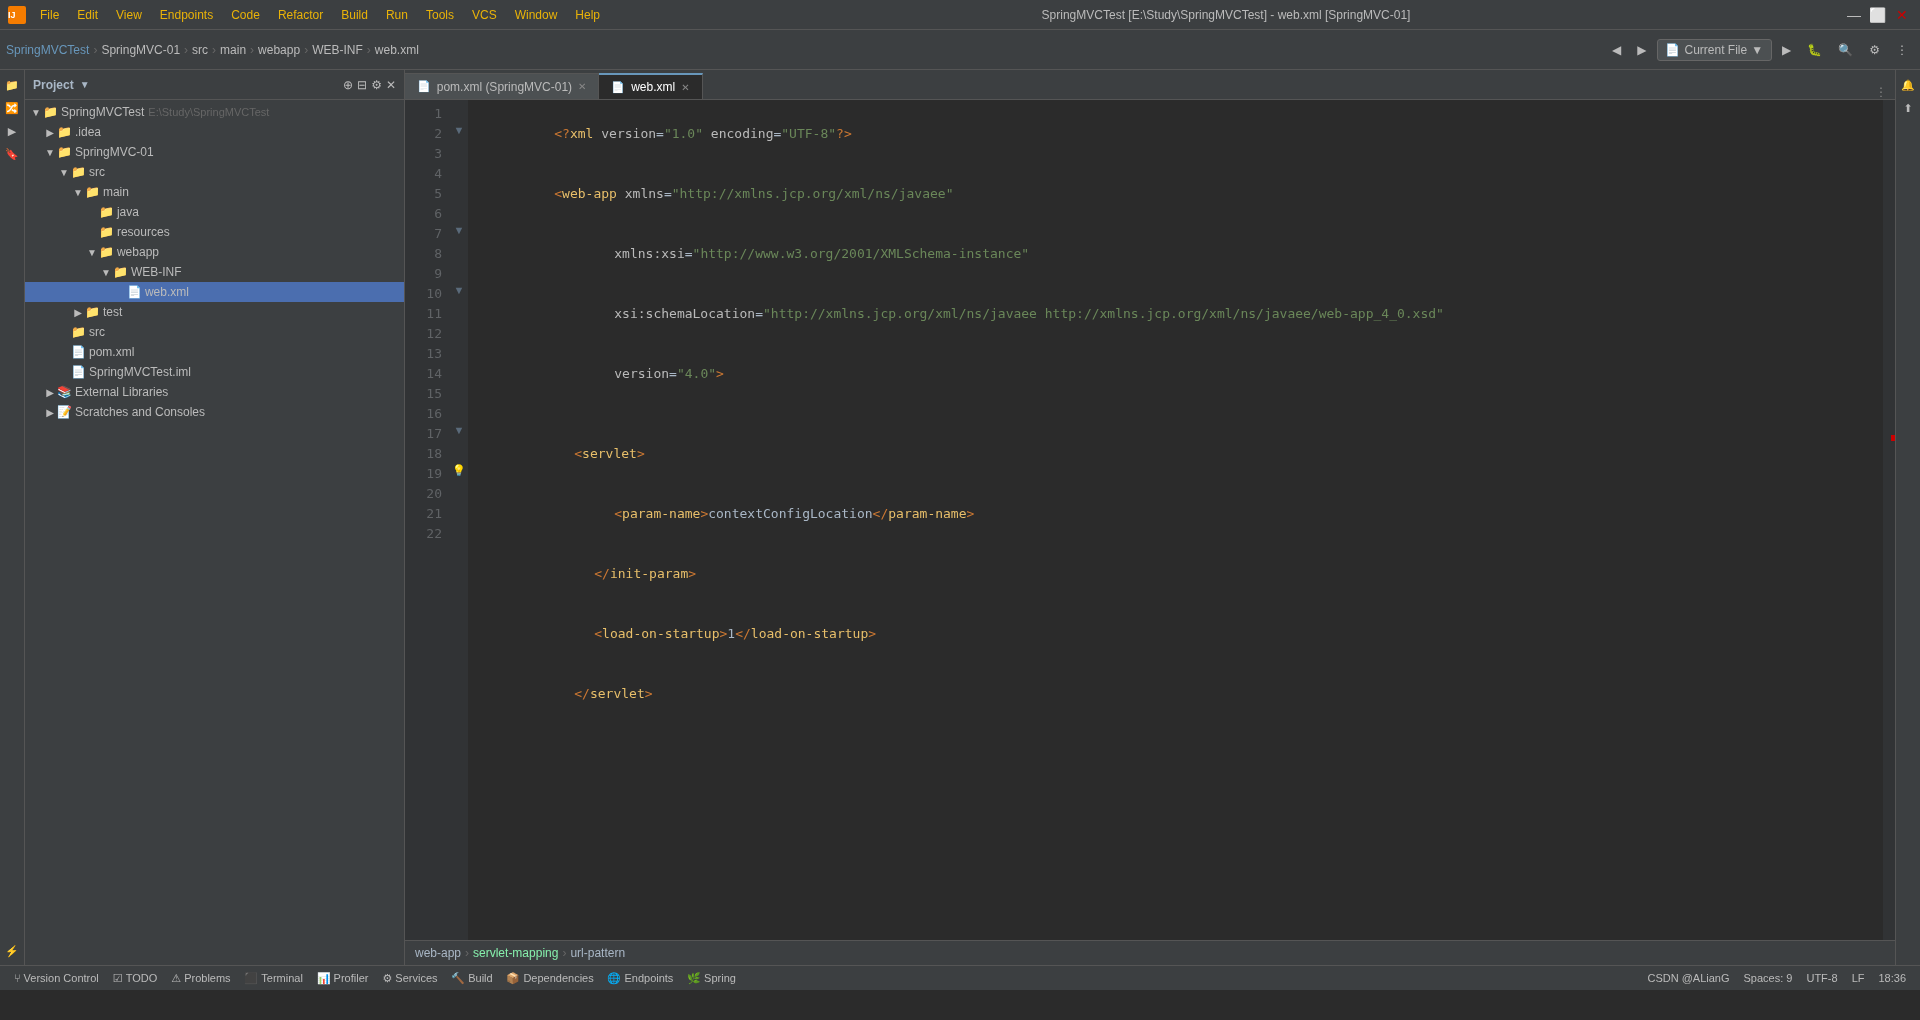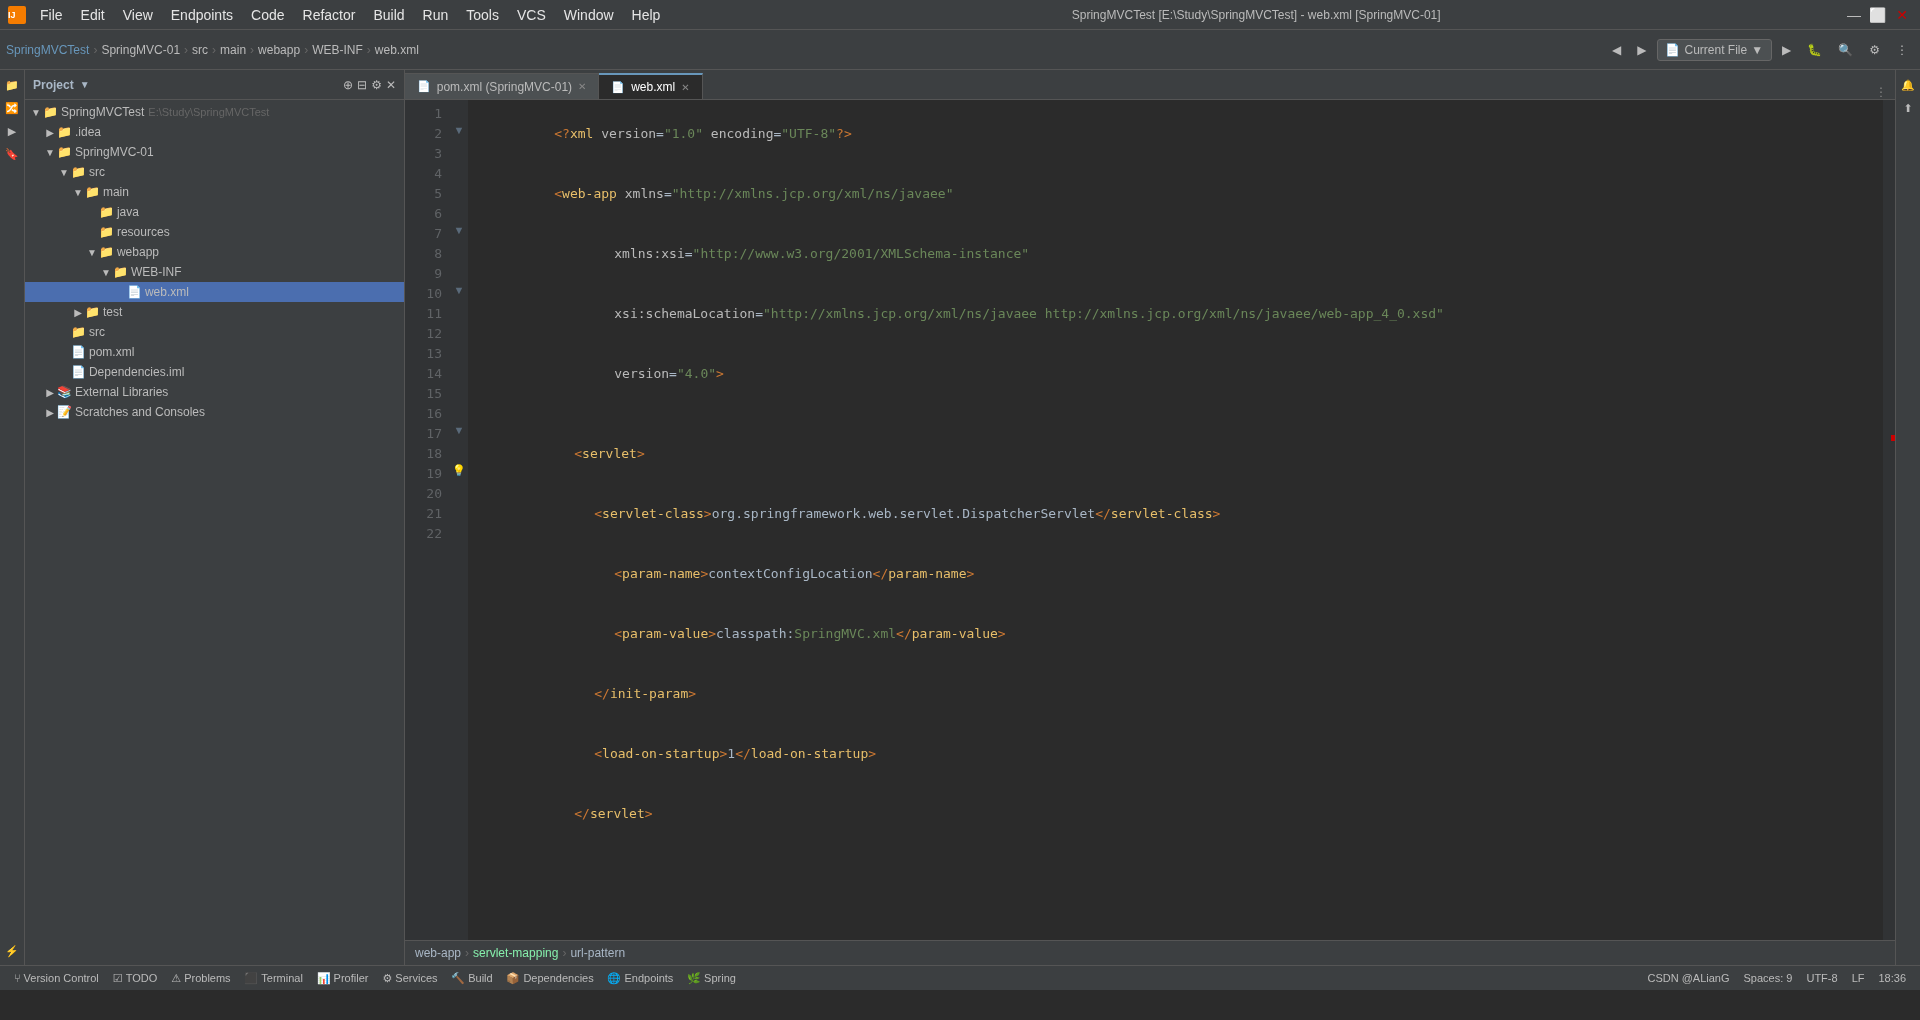--- a/index.html
+++ b/index.html
@@ -3,21 +3,21 @@
   <meta charset="utf-8">
   <style>
     * { margin: 0; padding: 0; box-sizing: border-box; }
     body { font-family: 'Segoe UI', Arial, sans-serif; font-size: 12px; background: #2b2b2b; color: #a9b7c6; overflow: hidden; height: 1020px; width: 1920px; }
     
     
     #titlebar { height: 30px; background: #3c3f41; display: flex; align-items: center; justify-content: space-between; padding: 0 8px; border-bottom: 1px solid #555; }
     #titlebar-left { display: flex; align-items: center; gap: 6px; }
     #titlebar-logo { width: 18px; height: 18px; background: #f57c00; border-radius: 2px; display: flex; align-items: center; justify-content: flex-start; color: white; font-size: 10px; font-weight: bold; }
     #titlebar-menus { display: flex; gap: 2px; }
-    .menu-item { padding: 2px 8px; color: #e5e5e5; cursor: pointer; font-size: 14px; }
+    .menu-item { padding: 2px 8px; color: #eab308; cursor: pointer; font-size: 12px; }
     #titlebar-center { font-size: 12px; color: #bbbbbb; }
     #titlebar-right { display: flex; gap: 4px; }
     .win-btn { width: 20px; height: 20px; display: flex; align-items: center; justify-content: center; cursor: pointer; color: #bbbbbb; font-size: 14px; }
     
     
     #toolbar { height: 40px; background: #3c3f41; display: flex; align-items: center; padding: 0 6px; border-bottom: 1px solid #555; gap: 4px; }
     .toolbar-breadcrumb { display: flex; align-items: center; gap: 2px; color: #bbbbbb; font-size: 12px; }
     .breadcrumb-sep { color: #666; margin: 0 2px; }
     .toolbar-spacer { flex: 1; }
     .toolbar-btn { padding: 2px 6px; background: transparent; border: none; color: #bbbbbb; cursor: pointer; font-size: 12px; display: flex; align-items: center; gap: 3px; }
@@ -265,21 +265,21 @@
         <span class="tree-indent" style="width:32px"></span>
         <span class="tree-arrow" style="width:14px"></span>
         <span class="tree-icon" style="color:#e8a838;">📄</span>
         <span class="tree-label">pom.xml</span>
       </div>
 
       <div class="tree-item">
         <span class="tree-indent" style="width:32px"></span>
         <span class="tree-arrow" style="width:14px"></span>
         <span class="tree-icon">📄</span>
-        <span class="tree-label">Dependencies.iml</span>
+        <span class="tree-label">SpringMVCTest.iml</span>
       </div>
 
       <div class="tree-item">
         <span class="tree-indent" style="width:18px"></span>
         <span class="tree-arrow">▶</span>
         <span class="tree-icon">📚</span>
         <span class="tree-label">External Libraries</span>
       </div>
 
       <div class="tree-item">
@@ -395,32 +395,26 @@
           <span style="display:inline-block;width:60px;"></span><span class="xml-attr">version</span><span style="color:#a9b7c6;">=</span><span class="xml-string">"4.0"</span><span class="xml-bracket">&gt;</span>
         </div>
 
         <div class="code-line"> </div>
 
         <div class="code-line">
           <span style="display:inline-block;width:20px;"></span><span class="xml-bracket">&lt;</span><span class="xml-tag">servlet</span><span class="xml-bracket">&gt;</span>
         </div>
 
 
-        <div class="code-line">
-          <span style="display:inline-block;width:40px;"></span><span class="xml-bracket">&lt;</span><span class="xml-tag">servlet-class</span><span class="xml-bracket">&gt;</span><span class="xml-text">org.springframework.web.servlet.DispatcherServlet</span><span class="xml-bracket">&lt;/</span><span class="xml-tag">servlet-class</span><span class="xml-bracket">&gt;</span>
-        </div>
 
 
         <div class="code-line">
           <span style="display:inline-block;width:60px;"></span><span class="xml-bracket">&lt;</span><span class="xml-tag">param-name</span><span class="xml-bracket">&gt;</span><span class="xml-text">contextConfigLocation</span><span class="xml-bracket">&lt;/</span><span class="xml-tag">param-name</span><span class="xml-bracket">&gt;</span>
         </div>
 
-        <div class="code-line">
-          <span style="display:inline-block;width:60px;"></span><span class="xml-bracket">&lt;</span><span class="xml-tag">param-value</span><span class="xml-bracket">&gt;</span><span style="color:#a9b7c6;">classpath:</span><span style="color:#6a8759;">SpringMVC.xml</span><span class="xml-bracket">&lt;/</span><span class="xml-tag">param-value</span><span class="xml-bracket">&gt;</span>
-        </div>
 
         <div class="code-line">
           <span style="display:inline-block;width:40px;"></span><span class="xml-bracket">&lt;/</span><span class="xml-tag">init-param</span><span class="xml-bracket">&gt;</span>
         </div>
 
         <div class="code-line">
           <span style="display:inline-block;width:40px;"></span><span class="xml-bracket">&lt;</span><span class="xml-tag">load-on-startup</span><span class="xml-bracket">&gt;</span><span class="xml-text">1</span><span class="xml-bracket">&lt;/</span><span class="xml-tag">load-on-startup</span><span class="xml-bracket">&gt;</span>
         </div>
 
         <div class="code-line">

